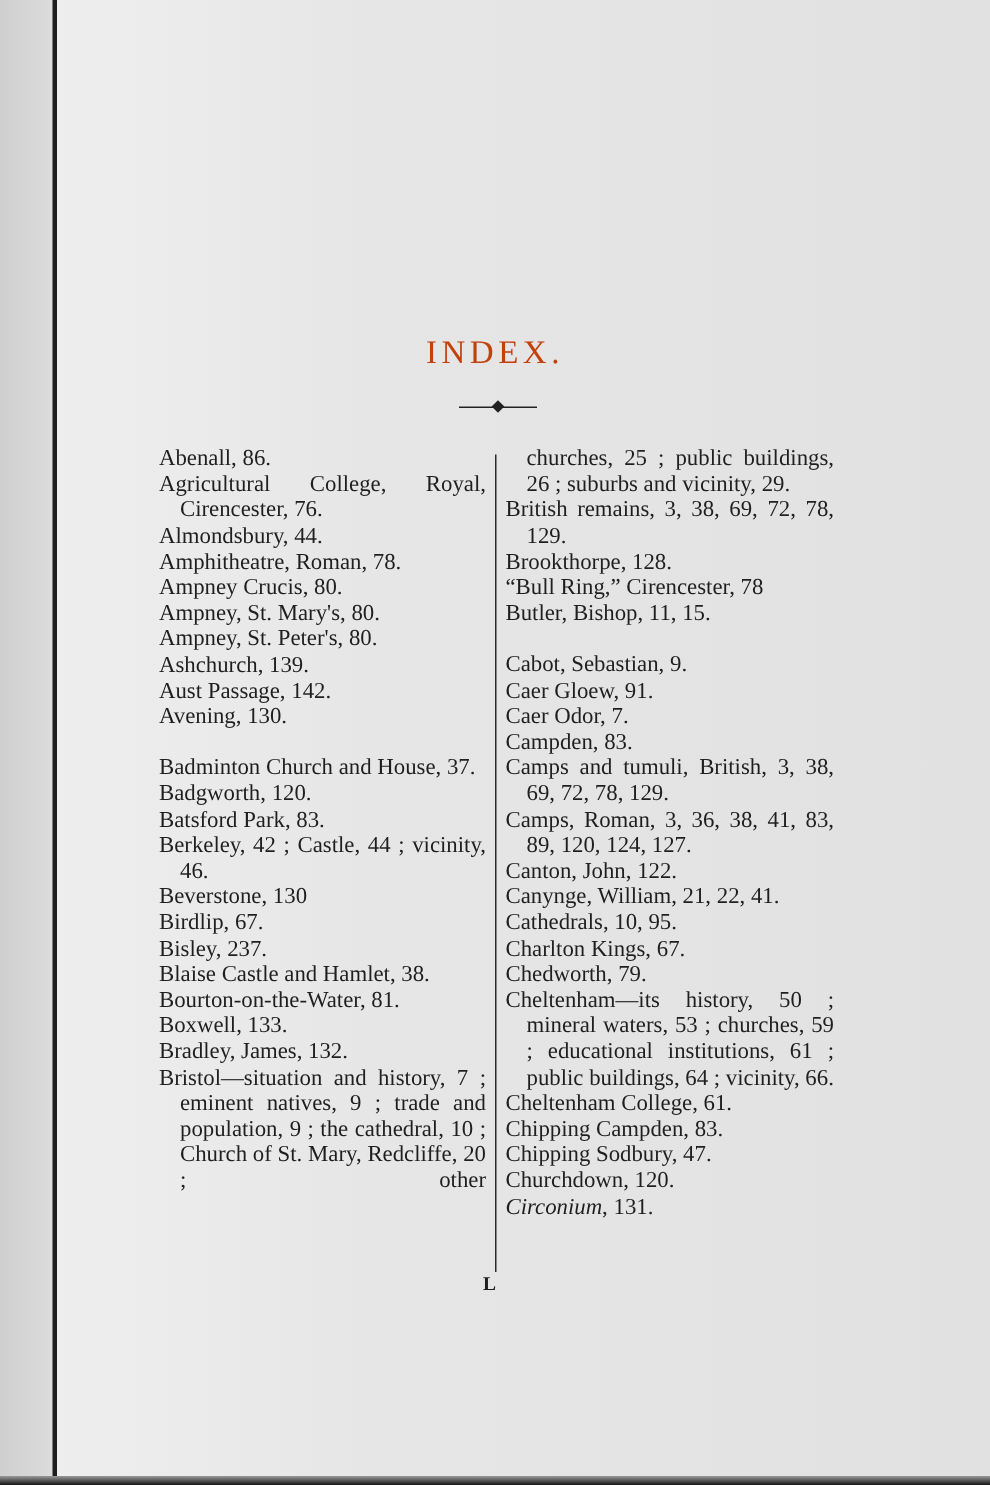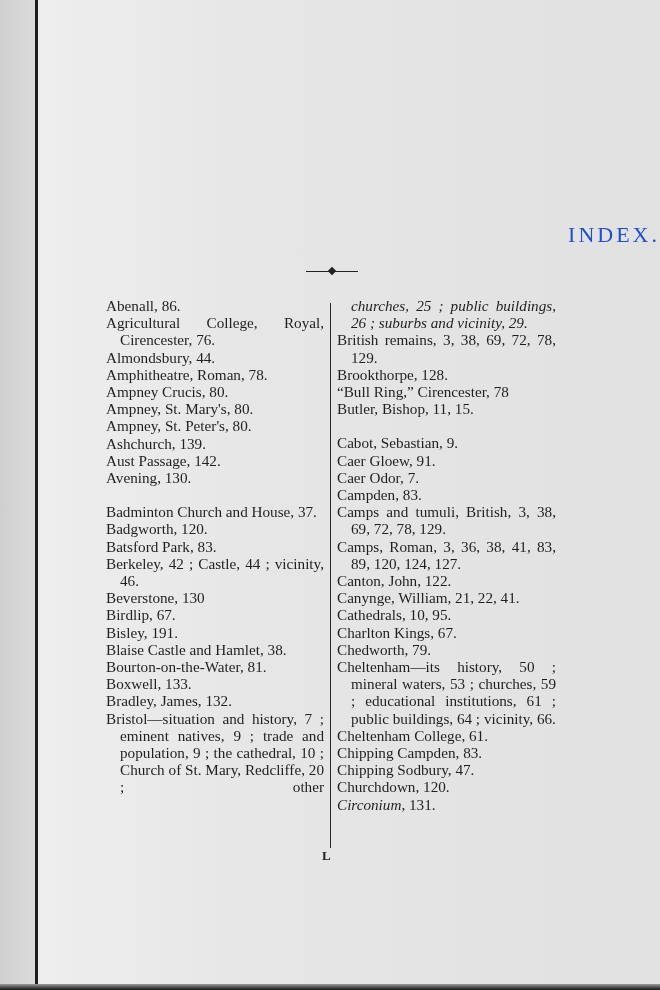--- a/index.html
+++ b/index.html
@@ -19,21 +19,21 @@
     .page {
       position: absolute; left: 38px; top: 0; width: 622px; height: 985px;
       background: linear-gradient(to right, #eeeeee 0%, #e6e6e6 35%, #e1e1e1 100%);
     }
     .bottom-edge {
       position: absolute; left: 0; bottom: 0; width: 660px; height: 6px;
       background: linear-gradient(to bottom, #9a9a9a, #151515);
     }
     .title {
       position: absolute; left: 0; width: 660px; top: 222px;
-      text-align: right; font-size: 22px; letter-spacing: 3px; color: #1d4ed8;
+      text-align: center; font-size: 22px; letter-spacing: 3px; color: #c2410c;
       font-family: "Liberation Serif", "DejaVu Serif", serif;
     }
     .ornament {
       position: absolute; left: 306px; top: 271px; width: 52px; height: 1px;
       background: #222;
     }
     .ornament .diamond {
       position: absolute; left: 23px; top: -3px; width: 6px; height: 6px;
       background: #222; transform: rotate(45deg);
     }
@@ -45,21 +45,21 @@
     .col-left { left: 106px; width: 218px; }
     .col-right { left: 337px; width: 219px; }
     .divider {
       position: absolute; left: 330px; top: 303px; width: 1px; height: 545px;
       background: #2a2a2a;
     }
     .entry {
       text-align: justify; text-align-last: left;
       padding-left: 14px; text-indent: -14px;
     }
-    .entry.cont { padding-left: 14px; text-indent: 0; font-style: italic; }
+    .entry.cont { padding-left: 14px; text-indent: 0; }
     .gap { height: 17px; }
     .signature {
       position: absolute; left: 322px; top: 848px;
       font-family: "Liberation Serif", "DejaVu Serif", serif;
       font-size: 13px; font-weight: bold; color: #1f1f1f;
     }
     em { font-style: italic; }
   </style>
 </head>
 <body>
@@ -85,21 +85,21 @@
   <div class="entry">Ashchurch, 139.</div>
   <div class="entry">Aust Passage, 142.</div>
   <div class="entry">Avening, 130.</div>
   <div class="gap"></div>
   <div class="entry">Badminton Church and House, 37.</div>
   <div class="entry">Badgworth, 120.</div>
   <div class="entry">Batsford Park, 83.</div>
   <div class="entry">Berkeley, 42 ; Castle, 44 ; vicinity, 46.</div>
   <div class="entry">Beverstone, 130</div>
   <div class="entry">Birdlip, 67.</div>
-  <div class="entry">Bisley, 191.</div>
+  <div class="entry">Bisley, 237.</div>
   <div class="entry">Blaise Castle and Hamlet, 38.</div>
   <div class="entry">Bourton-on-the-Water, 81.</div>
   <div class="entry">Boxwell, 133.</div>
   <div class="entry">Bradley, James, 132.</div>
   <div class="entry" style="text-align-last: justify;">Bristol—situation and history, 7 ; eminent natives, 9 ; trade and population, 9 ; the cathedral, 10 ; Church of St. Mary, Redcliffe, 20 ; other</div>
 </div>
 
 <div class="divider"></div>
 
 <div class="col col-right">

